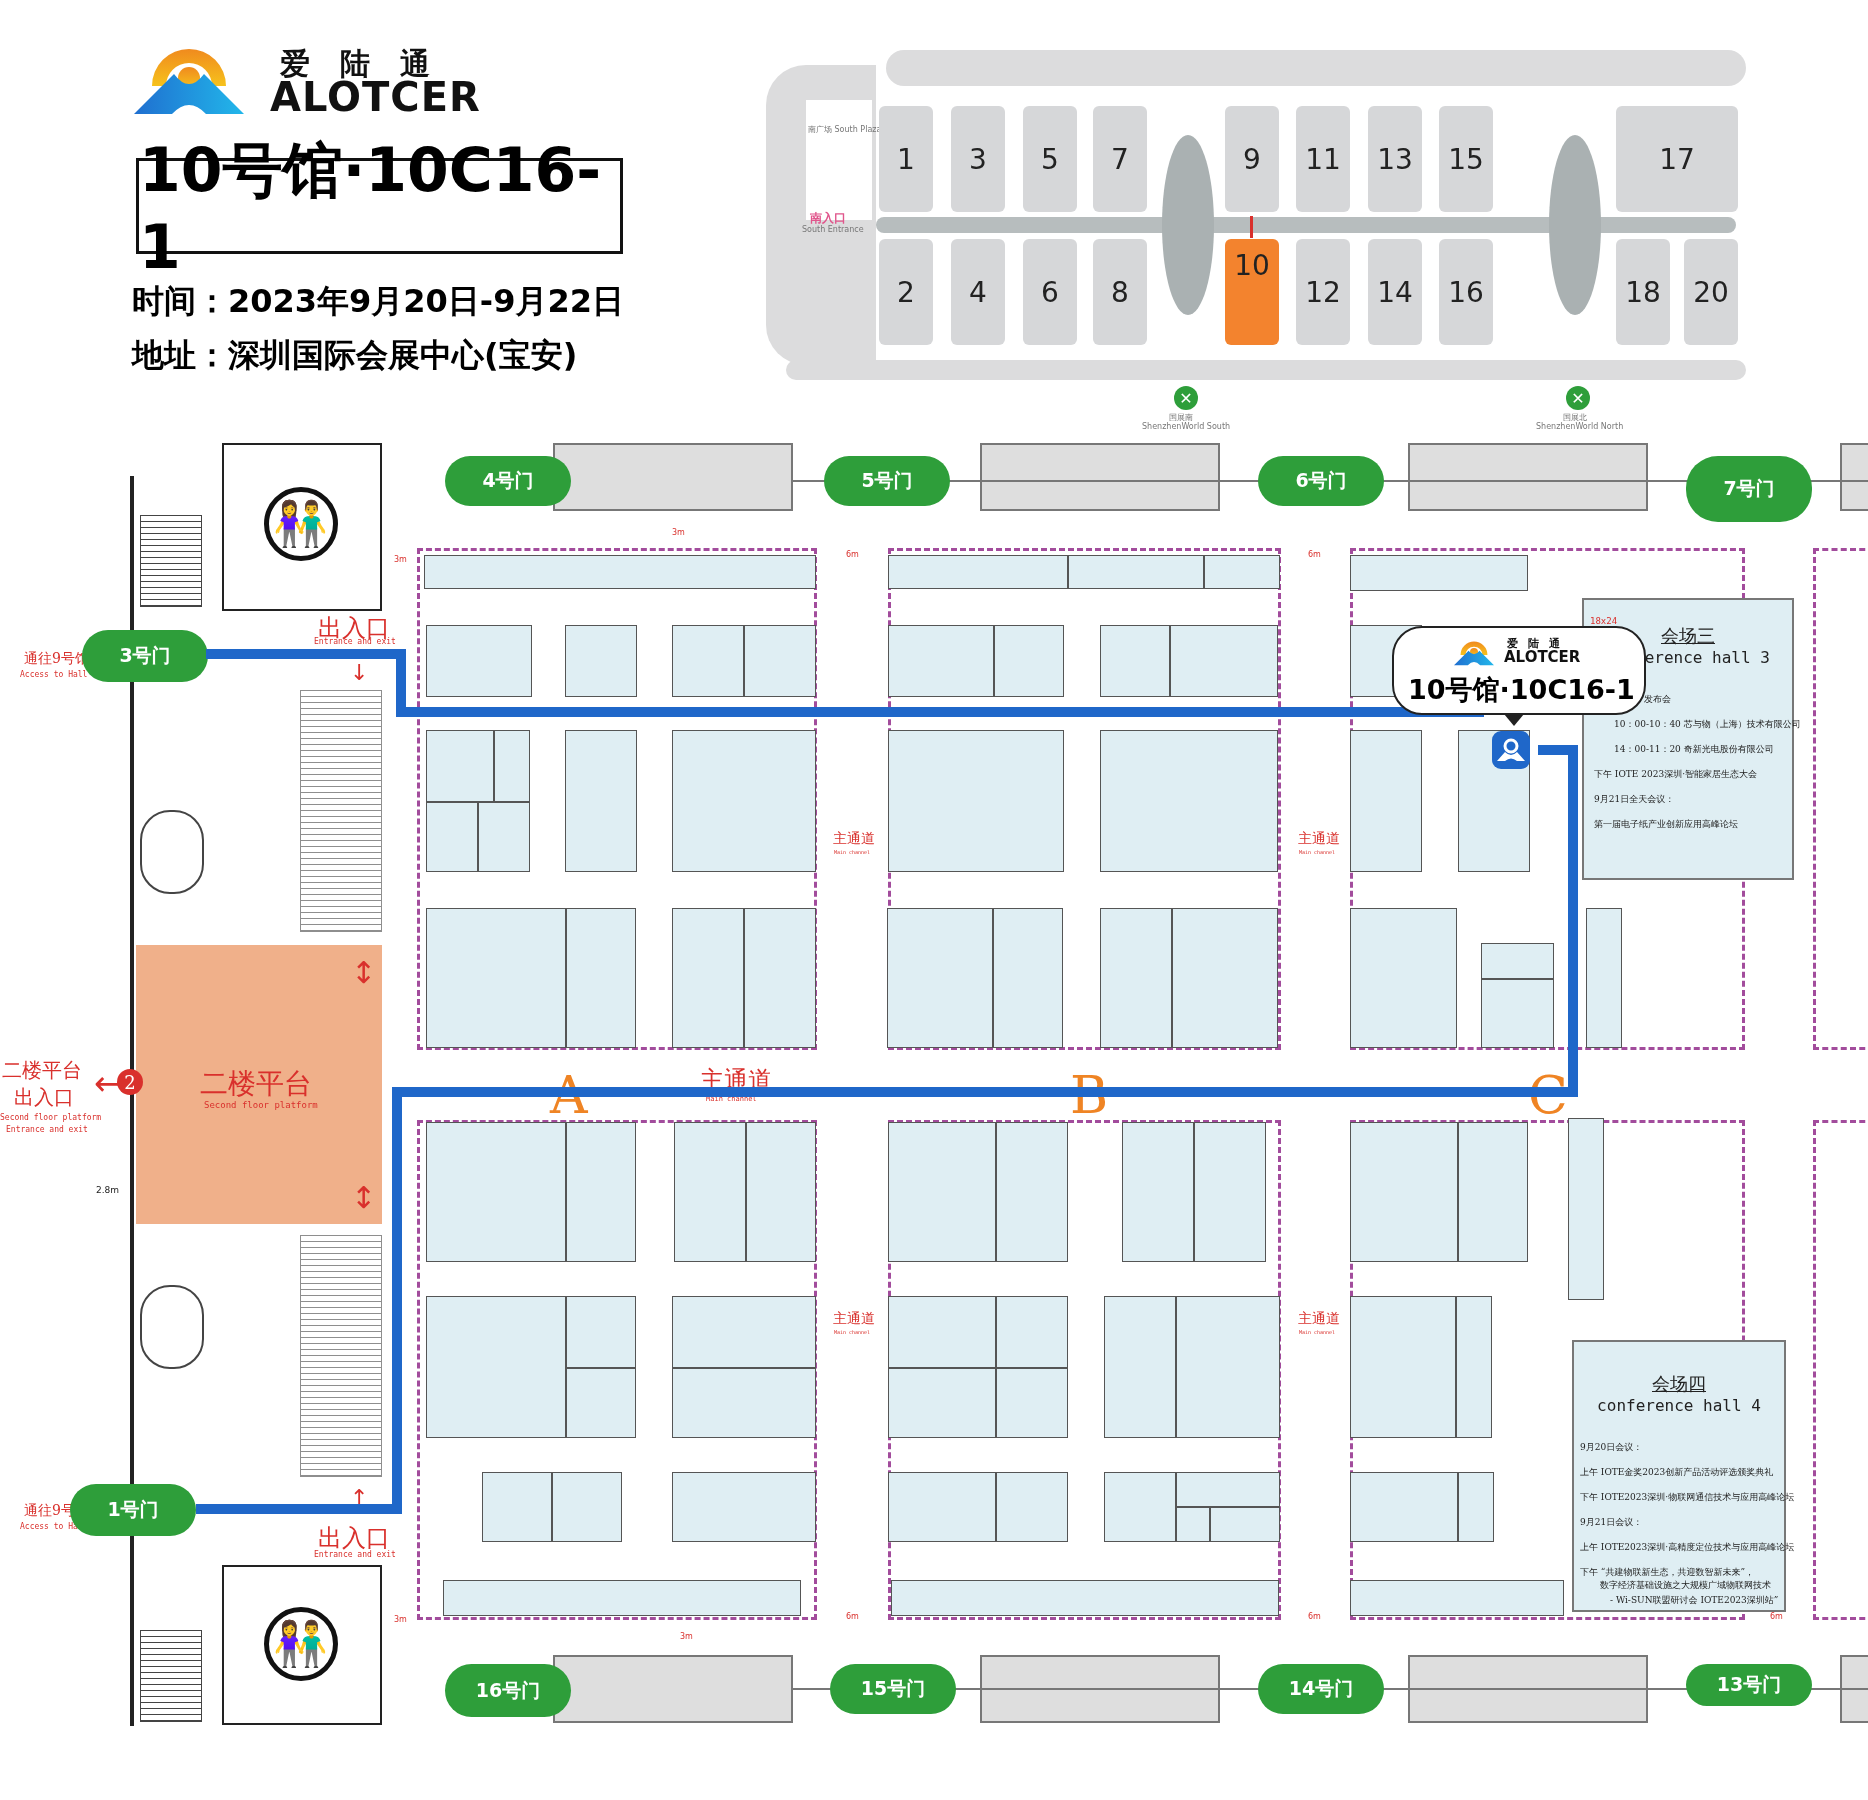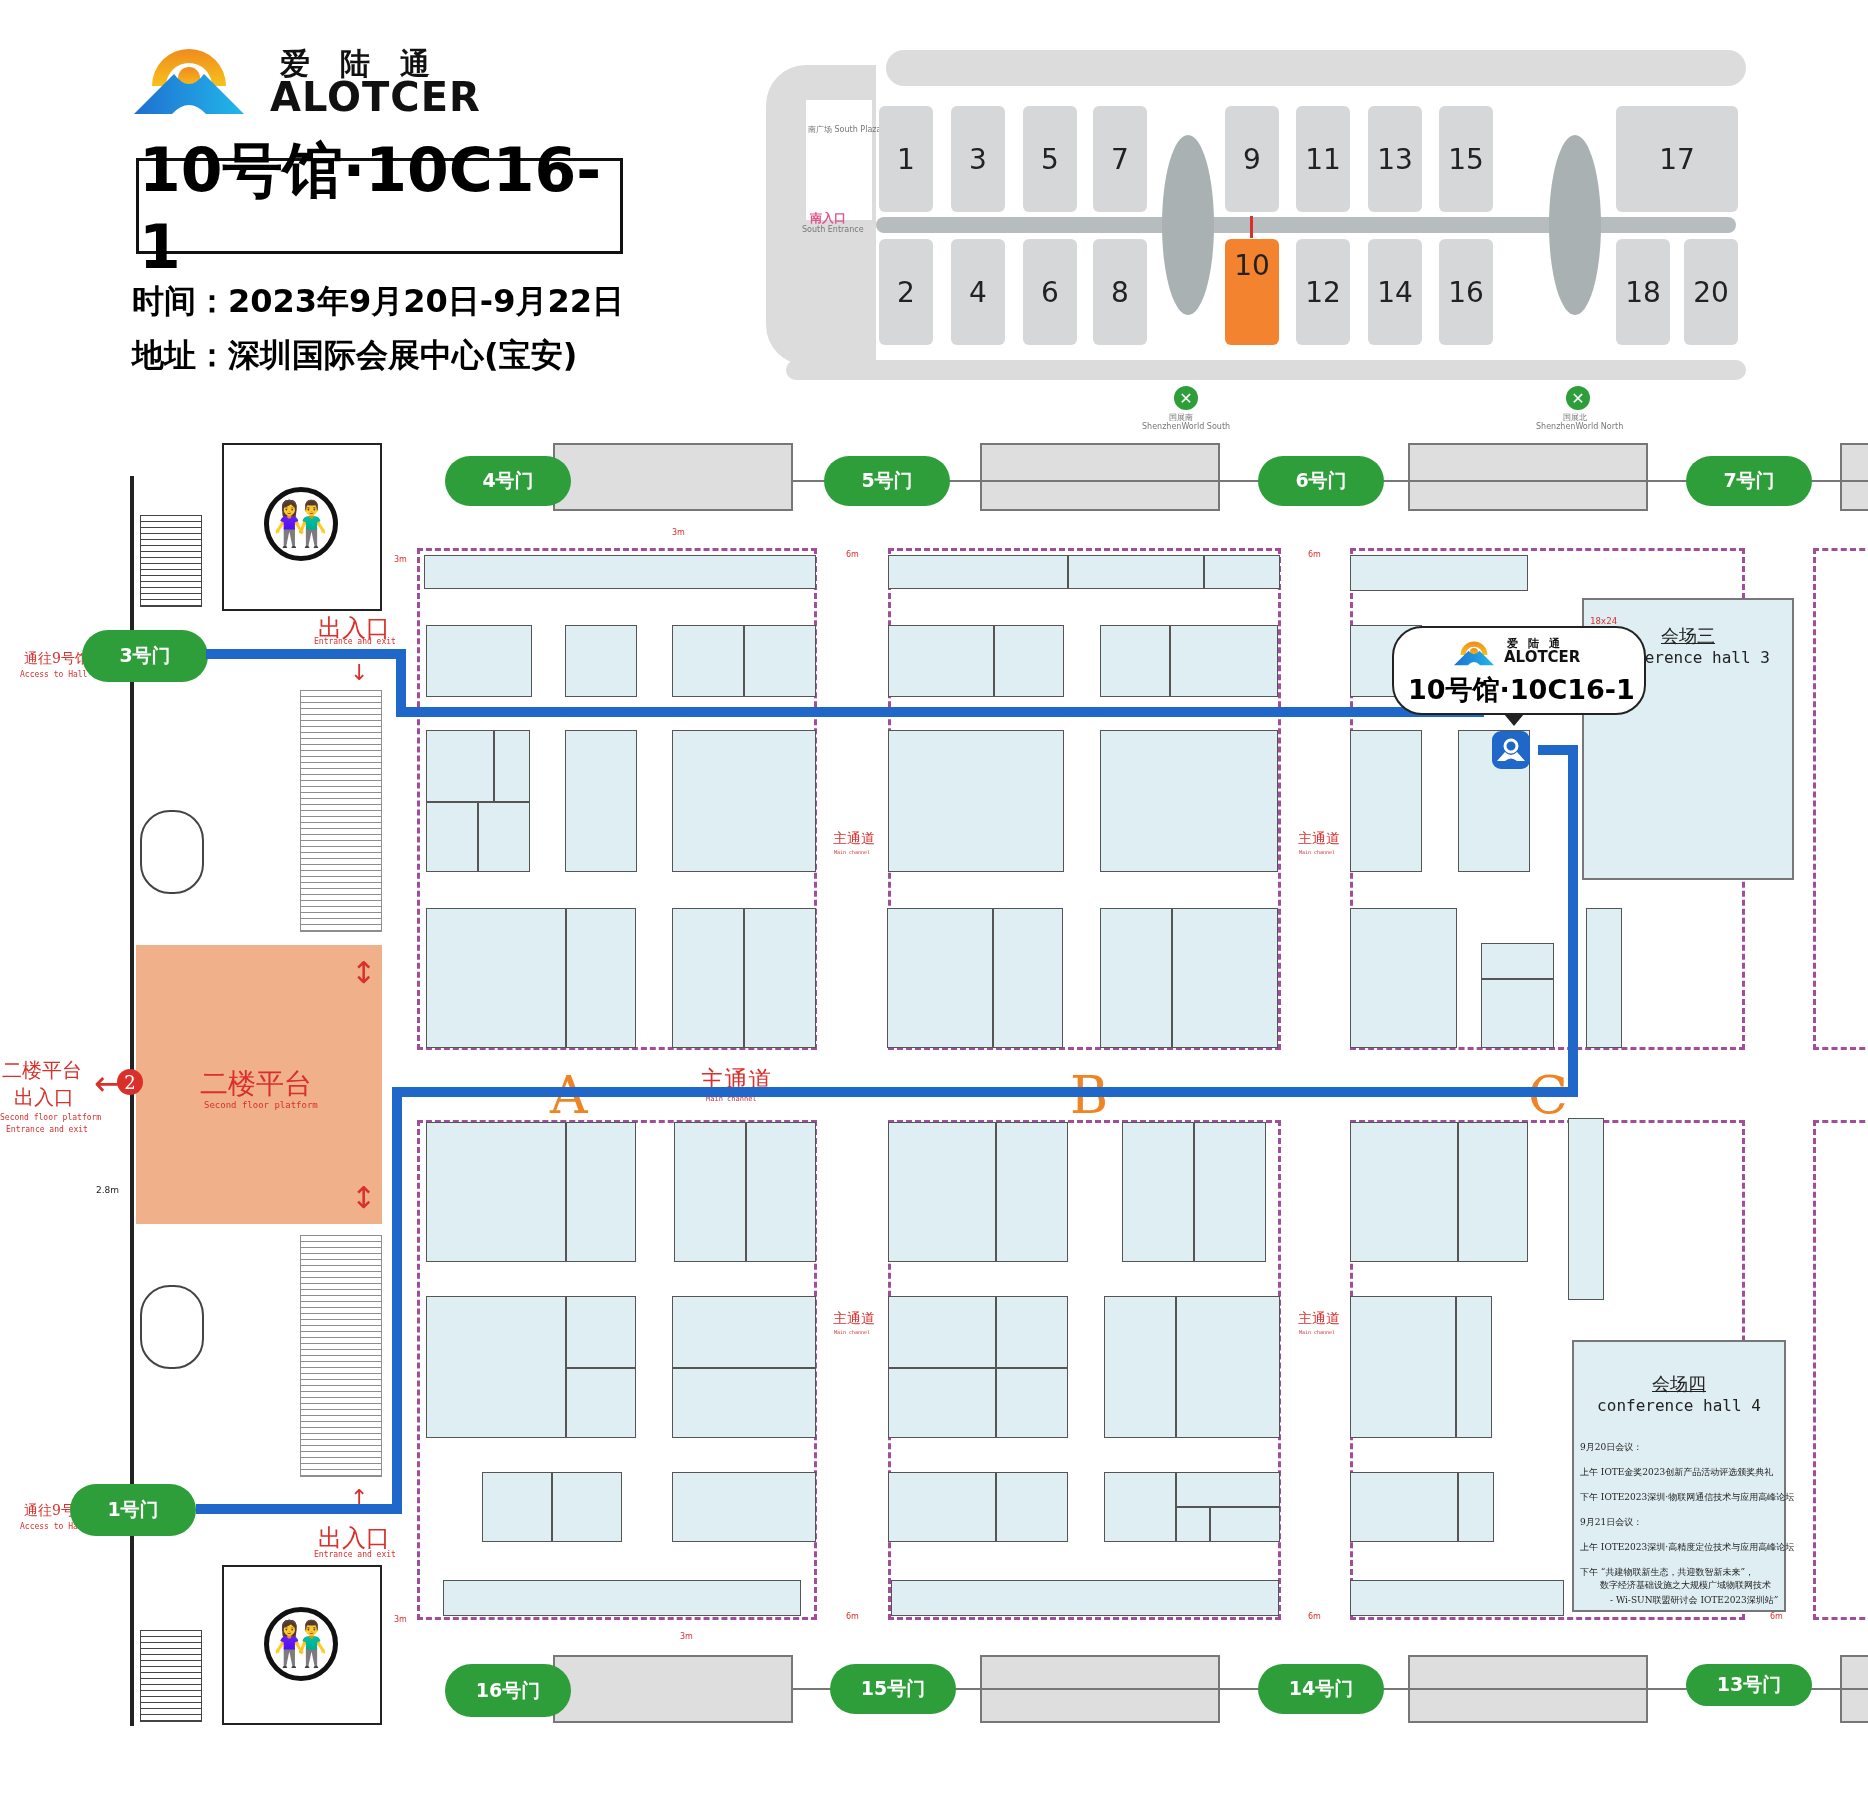--- a/index.html
+++ b/index.html
@@ -111,21 +111,21 @@
 
 <div class="abs gate-box" style="left:553px;top:443px;width:240px;height:68px;"></div>
 <div class="abs gate-box" style="left:980px;top:443px;width:240px;height:68px;"></div>
 <div class="abs gate-box" style="left:1408px;top:443px;width:240px;height:68px;"></div>
 <div class="abs gate-box" style="left:1840px;top:443px;width:40px;height:68px;"></div>
 <div class="abs" style="left:793px;top:480px;width:1075px;height:2px;background:#777;"></div>
 
 <div class="abs gate" style="left:445px;top:456px;width:126px;height:50px;">4号门</div>
 <div class="abs gate" style="left:824px;top:456px;width:126px;height:50px;">5号门</div>
 <div class="abs gate" style="left:1258px;top:456px;width:126px;height:50px;">6号门</div>
-<div class="abs gate" style="left:1686px;top:456px;width:126px;height:50px;">7号门</div>
+<div class="abs gate" style="left:1686px;top:456px;width:126px;height:66px;">7号门</div>
 
 <div class="abs gate-box" style="left:553px;top:1655px;width:240px;height:68px;"></div>
 <div class="abs gate-box" style="left:980px;top:1655px;width:240px;height:68px;"></div>
 <div class="abs gate-box" style="left:1408px;top:1655px;width:240px;height:68px;"></div>
 <div class="abs gate-box" style="left:1840px;top:1655px;width:40px;height:68px;"></div>
 <div class="abs" style="left:793px;top:1688px;width:1075px;height:2px;background:#777;"></div>
 <div class="abs gate" style="left:445px;top:1664px;width:126px;height:53px;">16号门</div>
 <div class="abs gate" style="left:830px;top:1664px;width:126px;height:50px;">15号门</div>
 <div class="abs gate" style="left:1258px;top:1664px;width:126px;height:50px;">14号门</div>
 <div class="abs gate" style="left:1686px;top:1664px;width:126px;height:42px;">13号门</div>
@@ -260,20 +260,28 @@
 <div class="abs booth" style="left:1350px;top:1296px;width:106px;height:142px;"></div>
 <div class="abs booth" style="left:1456px;top:1296px;width:36px;height:142px;"></div>
 <div class="abs booth" style="left:1350px;top:1472px;width:108px;height:70px;"></div>
 <div class="abs booth" style="left:1458px;top:1472px;width:36px;height:70px;"></div>
 <div class="abs booth" style="left:1350px;top:1580px;width:214px;height:36px;"></div>
 
 <div class="abs conf" style="left:1582px;top:598px;width:212px;height:282px;">
   <div class="abs" style="left:6px;top:16px;font-size:9px;color:#d9302c;font-family:'DejaVu Sans Mono',monospace;">18x24</div>
   <div class="t1" style="margin-top:24px;">会场三</div>
   <div class="t2">conference hall 3</div>
+  <div style="padding:26px 0 0 10px;">
+    <div class="ln" style="padding-left:50px;">发布会</div>
+    <div class="ln" style="padding-left:20px;">10：00-10：40 芯与物（上海）技术有限公司</div>
+    <div class="ln" style="padding-left:20px;">14：00-11：20 奇新光电股份有限公司</div>
+    <div class="ln">下午  IOTE 2023深圳·智能家居生态大会</div>
+    <div class="ln">9月21日全天会议：</div>
+    <div class="ln">第一届电子纸产业创新应用高峰论坛</div>
+  </div>
 </div>
 
 <div class="abs conf" style="left:1572px;top:1340px;width:214px;height:272px;">
   <div class="t1" style="margin-top:30px;">会场四</div>
   <div class="t2">conference hall 4</div>
   <div style="padding:26px 0 0 6px;">
     <div class="ln">9月20日会议：</div>
     <div class="ln">上午  IOTE金奖2023创新产品活动评选颁奖典礼</div>
     <div class="ln">下午  IOTE2023深圳·物联网通信技术与应用高峰论坛</div>
     <div class="ln">9月21日会议：</div>

